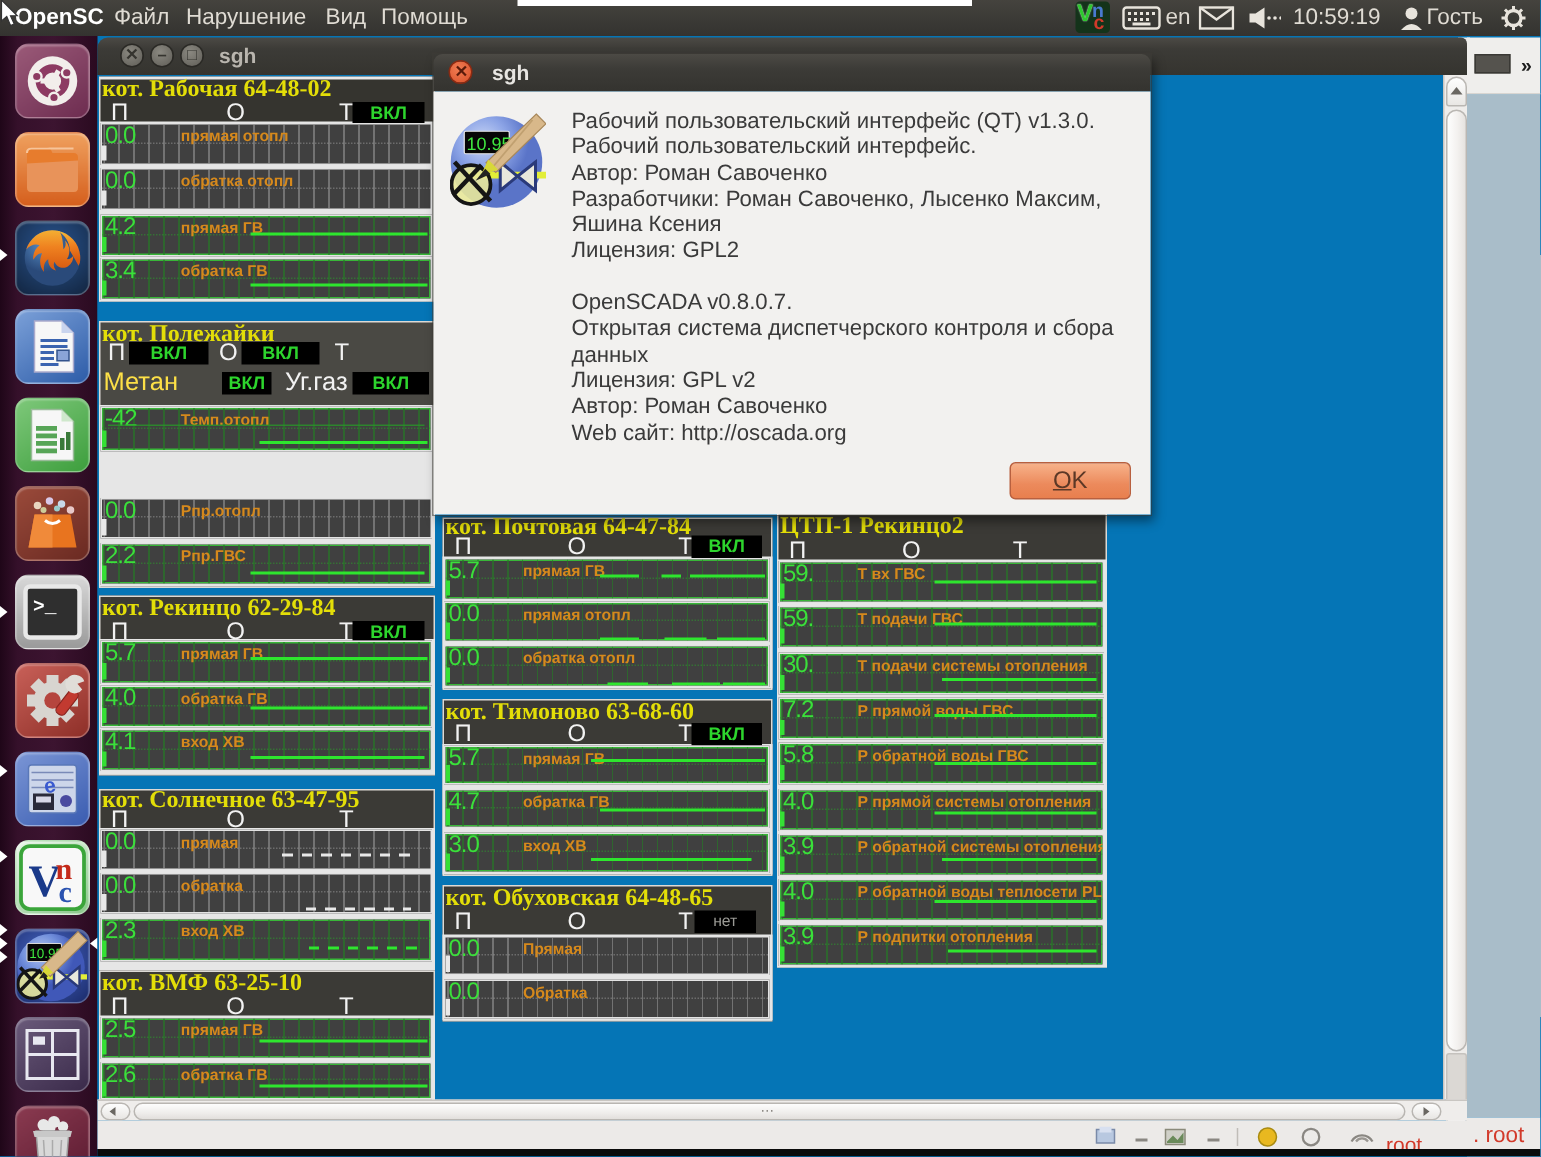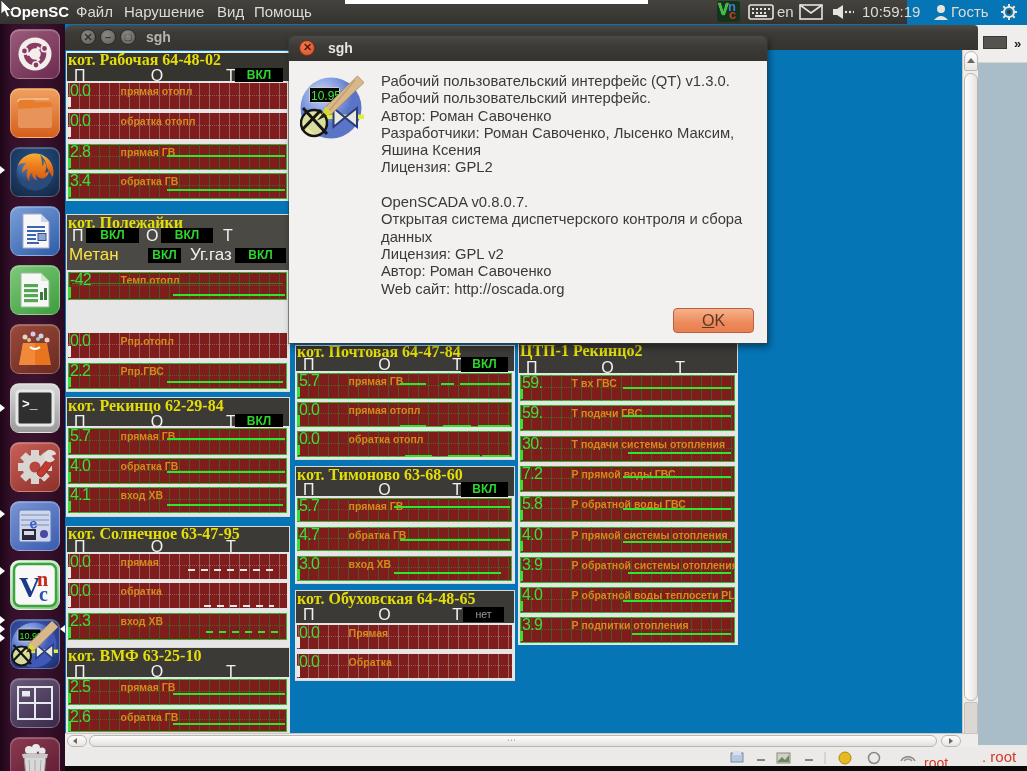--- a/index.html
+++ b/index.html
@@ -1,37 +1,37 @@
 <!DOCTYPE html>
 <html><head><meta charset="utf-8"><style>
 *{margin:0;padding:0;box-sizing:border-box;}
 html,body{width:1027px;height:771px;overflow:hidden;font-family:"Liberation Sans",sans-serif;background:#0575b6;}
 #scr{position:absolute;left:0;top:0;width:1027px;height:771px;overflow:hidden;}
 
-#topbar{position:absolute;left:0;top:0;width:907px;height:24px;background:linear-gradient(#45433e,#3a3935 60%,#343330);color:#dfdbd3;font-size:15px;}
+#topbar{position:absolute;left:0;top:0;width:1027px;height:24px;background:linear-gradient(#45433e,#3a3935 60%,#343330);color:#dfdbd3;font-size:15px;}
 #topbar .mi{position:absolute;top:3px;}
 
 #launcher{position:absolute;left:0;top:24px;width:65px;height:747px;background:linear-gradient(90deg,#1f0618,#35102a 18%,#3c1430 55%,#2a0a20);}
 .tile{position:absolute;left:10px;width:50px;height:50px;border-radius:9px;border:1px solid rgba(255,255,255,0.25);box-shadow:inset 0 1px 1px rgba(255,255,255,0.25);}
 .larrow{position:absolute;left:0;width:0;height:0;border-top:4px solid transparent;border-bottom:4px solid transparent;border-left:5px solid #fff;}
 .rarrow{position:absolute;left:60px;width:0;height:0;border-top:4px solid transparent;border-bottom:4px solid transparent;border-right:5px solid #fff;}
 
 #mwin{position:absolute;left:65px;top:25px;width:913px;height:722px;}
 #mtitle{position:absolute;left:0;top:0;width:913px;height:25px;background:linear-gradient(#4c4a45,#3c3b37 30%,#35342f);border-radius:7px 4px 0 0;}
 .wbtn{position:absolute;top:4px;width:16px;height:16px;border-radius:50%;background:radial-gradient(circle at 40% 35%,#8a8880,#5f5d57);border:1px solid #2a2925;color:#35342f;text-align:center;line-height:14px;font-size:11px;font-weight:bold;}
 #mcontent{position:absolute;left:0;top:25px;width:897px;height:683px;background:#0575b6;}
 
 #vsb{position:absolute;left:897px;top:25px;width:16px;height:683px;background:#efedeb;border-left:1px solid #c9c6c2;}
 #hsb{position:absolute;left:0;top:708px;width:913px;height:14px;background:#efedeb;border-top:1px solid #c9c6c2;}
 
 .panel{position:absolute;background:#3b3a36;border:1px solid #dddad5;}
 .ptitle{position:absolute;font-family:"Liberation Serif",serif;font-weight:bold;color:#e3de08;white-space:nowrap;line-height:14px;}
 .pot{position:absolute;color:#f2f2f2;font-size:16px;line-height:14px;}
 .vkl{position:absolute;top:-1px;height:15px;background:#000;color:#2dd52d;font-size:12px;font-weight:bold;text-align:center;line-height:15px;}
-.ch{position:absolute;background:#7f1d1d;border:1px solid;overflow:hidden;}
+.ch{position:absolute;background:#404040;border:1px solid;overflow:hidden;}
 .grid{position:absolute;left:1px;top:0;right:0;bottom:0;}
 .mid{position:absolute;left:0;right:0;top:45%;height:0;}
 .val{position:absolute;left:2px;top:0px;color:#3ae03a;line-height:1.0;letter-spacing:-0.7px;}
 .lbl{position:absolute;left:24%;top:2px;color:#d6891c;font-size:10.5px;font-weight:bold;white-space:nowrap;}
 
 #dlg{position:absolute;left:289px;top:36px;width:478px;height:307px;box-shadow:0 0 0 1px rgba(62,60,55,0.55),2px 4px 7px rgba(0,0,0,0.45);}
 #dlgtitle{position:absolute;left:0;top:0;width:478px;height:25px;background:linear-gradient(#4c4a45,#3c3b37 40%,#34332f);border-radius:6px 6px 0 0;}
 #dlgbody{position:absolute;left:0;top:25px;width:478px;height:282px;background:#f2f1ef;}
 #dlgtext{position:absolute;left:92px;top:12px;font-size:14.8px;color:#3a3a3a;line-height:17.3px;white-space:pre;}
 #okbtn{position:absolute;left:384px;top:247px;width:81px;height:25px;border-radius:4px;border:1px solid #b8603f;background:linear-gradient(#f7b28a,#ec8a5c 60%,#e87f4e);color:#5c3826;font-size:16px;text-align:center;line-height:23px;}
@@ -309,21 +309,21 @@
 <div class="mid" style="border-top:1px dotted rgba(175,175,175,0.4);"></div>
 <div style="position:absolute;left:0;top:52%;bottom:6%;width:3px;background:#e8e8e8;"></div>
 <div class="val" style="font-size:16px;">0.0</div>
 <div class="lbl">обратка отопл</div>
 </div>
 <div class="ch" style="left:2px;top:118px;width:221px;height:28px;border-color:#e3e3e3;">
 <div style="position:absolute;left:0;top:0;right:0;bottom:0;border:1px solid rgba(55,195,55,0.9);"></div>
         <div class="grid" style="background-image:repeating-linear-gradient(90deg,rgba(35,125,35,0.62) 0px,rgba(35,125,35,0.62) 1px,transparent 1px,transparent 10px);"></div>
 <div class="mid" style="border-top:1px dotted rgba(45,150,45,0.55);"></div>
 <div style="position:absolute;left:0;top:52%;bottom:6%;width:3px;background:#35e035;"></div>
-<div class="val" style="font-size:16px;">2.8</div>
+<div class="val" style="font-size:16px;">4.2</div>
 <div class="lbl">прямая ГВ</div>
 <div style="position:absolute;top:44%;left:45%;right:1%;height:2px;background:#2ee62e;"></div>
       </div>
 <div class="ch" style="left:2px;top:147px;width:221px;height:28px;border-color:#e3e3e3;">
 <div style="position:absolute;left:0;top:0;right:0;bottom:0;border:1px solid rgba(55,195,55,0.9);"></div>
         <div class="grid" style="background-image:repeating-linear-gradient(90deg,rgba(35,125,35,0.62) 0px,rgba(35,125,35,0.62) 1px,transparent 1px,transparent 10px);"></div>
 <div class="mid" style="border-top:1px dotted rgba(45,150,45,0.55);"></div>
 <div style="position:absolute;left:0;top:52%;bottom:6%;width:3px;background:#35e035;"></div>
 <div class="val" style="font-size:16px;">3.4</div>
 <div class="lbl">обратка ГВ</div>

